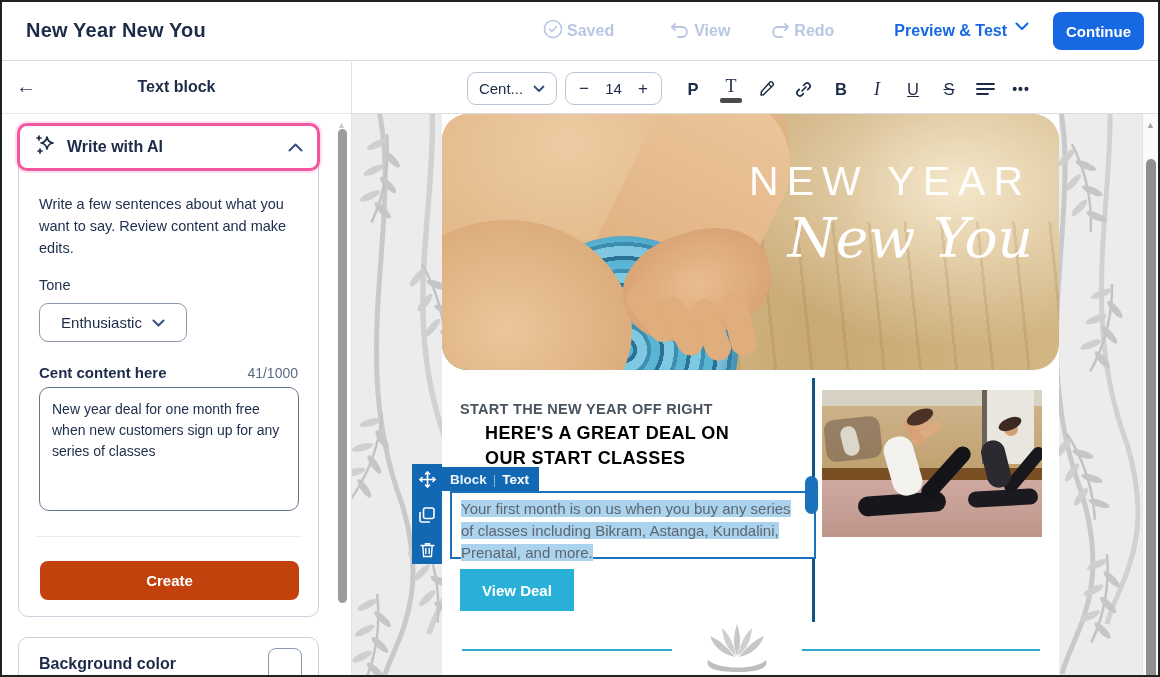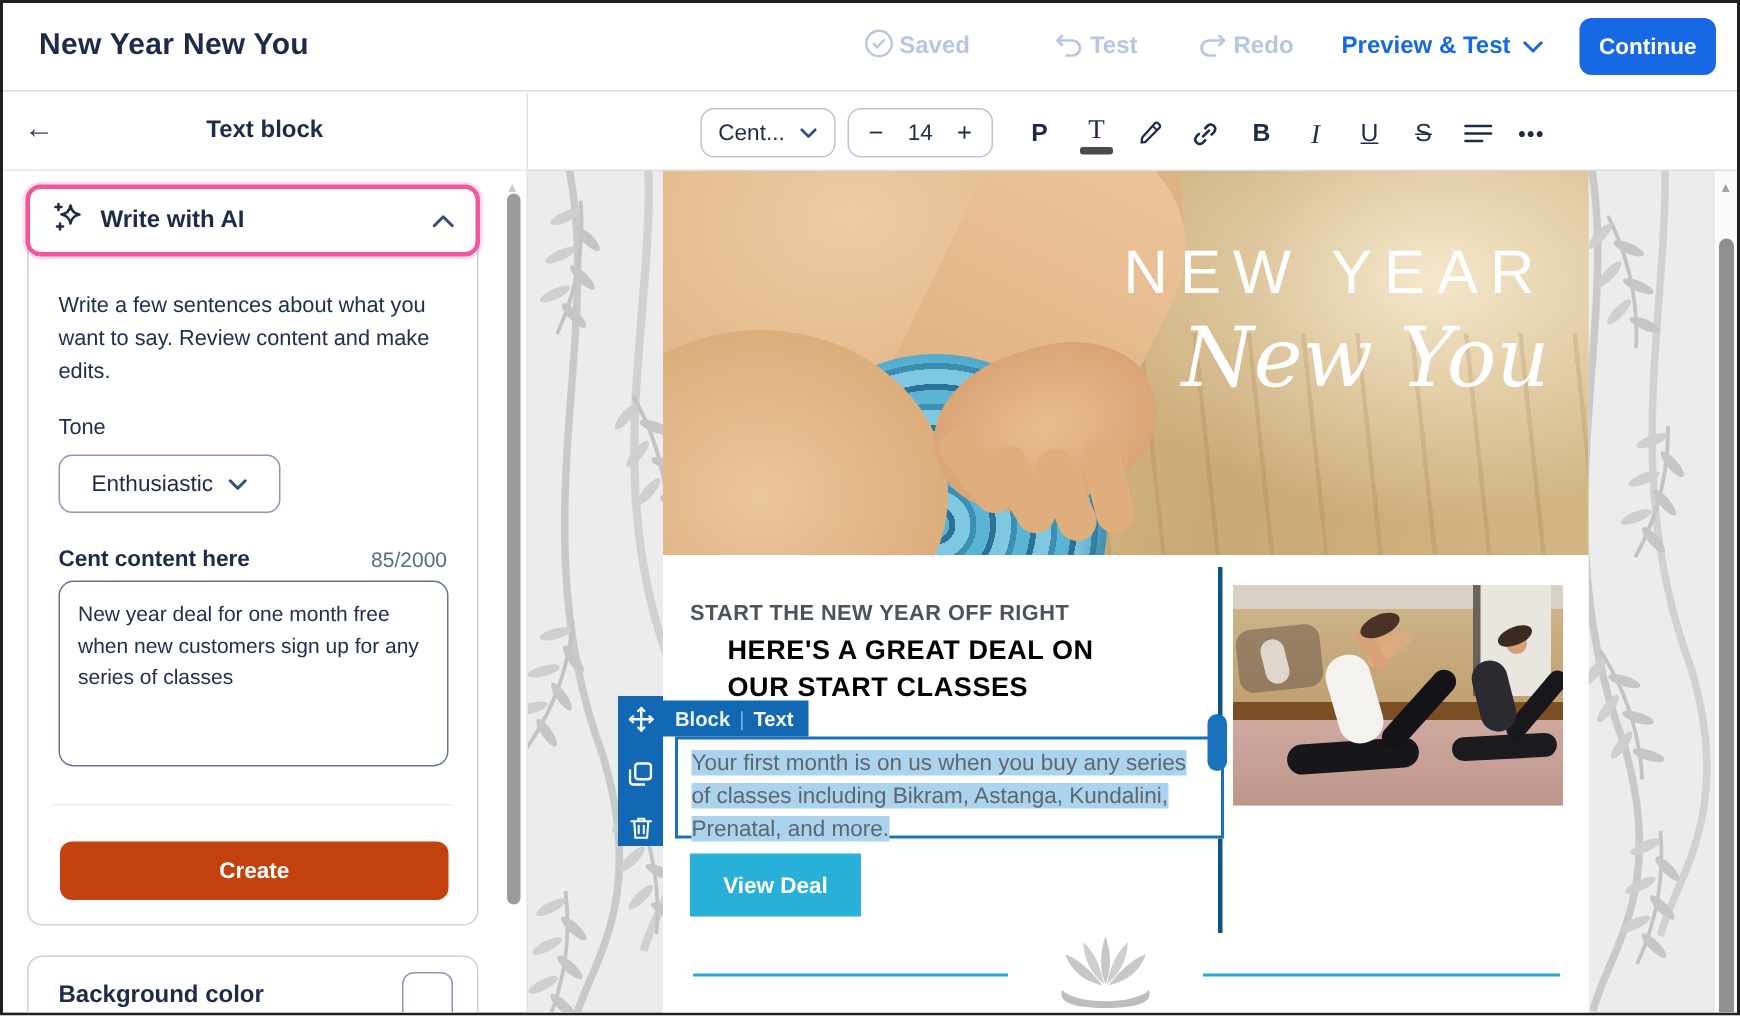--- a/index.html
+++ b/index.html
@@ -6,21 +6,21 @@
   html,body { background:#fff; }
   body { font-family:"Liberation Sans", sans-serif; }
   .window { position:relative; width:1160px; height:677px; border:2px solid #202020; background:#fff; overflow:hidden; }
 
   
   .topbar { position:absolute; left:0; top:0; right:0; height:59px; background:#fff; border-bottom:1px solid #dadada; z-index:10; }
   .app-title { position:absolute; left:24px; top:17px; font-size:20px; font-weight:bold; color:#1d2b49; letter-spacing:.2px; }
   .top-actions { position:absolute; right:14px; top:0; height:58px; display:flex; align-items:center; }
   .ghost-item { display:flex; align-items:center; gap:4px; color:#b9c6e2; font-weight:bold; font-size:16px; }
   .ghost-item svg { stroke:#b9c6e2; }
-  .preview-btn { display:flex; align-items:center; gap:8px; color:#1668e3; font-weight:bold; font-size:16px; margin-left:32px; cursor:pointer; }
+  .preview-btn { display:flex; gap:8px; color:#1668e3; font-weight:bold; font-size:16px; margin-left:60px; cursor:pointer; }
   .continue-btn { margin-left:24px; width:91px; height:38px; background:#1668e3; color:#fff; font-weight:bold; font-size:15px; border:none; border-radius:8px; display:flex; align-items:center; justify-content:center; cursor:pointer; }
   .sp56 { margin-left:56px; } .sp40 { margin-left:40px; }
 
   
   .sidebar { position:absolute; left:0; top:60px; width:350px; bottom:0; background:#fff; border-right:1px solid #e3e3e3; overflow:hidden; z-index:5; }
   .side-head { position:relative; height:52px; border-bottom:1px solid #e7e7e7; }
   .back-arrow { position:absolute; left:14px; top:13px; font-size:20px; color:#33415c; cursor:pointer; }
   .side-title { position:absolute; left:0; right:0; top:16px; text-align:center; font-size:16px; font-weight:bold; color:#1d2b49; }
 
   .ai-card { position:absolute; left:16px; top:62px; width:301px; height:493px; border:1px solid #c9d2dd; border-radius:10px; background:#fff; }
@@ -58,21 +58,21 @@
   .pattern-svg { position:absolute; left:0; top:0; }
 
   
   .main-scroll { position:absolute; right:0; top:52px; bottom:0; width:16px; background:#fafafa; border-left:1px solid #e3e3e3; }
   .main-scroll .arrow { position:absolute; top:6px; left:0; right:0; text-align:center; font-size:9px; color:#a5a5a5; }
   .main-thumb { position:absolute; left:3px; top:45px; width:10px; height:530px; background:#8f8f8f; border-radius:5px; }
 
   
   .canvas { position:absolute; left:90px; top:0; width:617px; height:565px; background:#fff; }
 
-  .hero { position:relative; width:617px; height:256px; overflow:hidden; background:linear-gradient(100deg,#e6d1ab 0%,#d6ba8a 35%,#c9a975 62%,#d2b684 100%); }
+  .hero { position:relative; width:617px; height:256px; overflow:hidden; background:linear-gradient(100deg,#e6d1ab 0%,#d6ba8a 35%,#c9a975 62%,#d2b684 100%);border-radius:26px; }
   .hero-light { position:absolute; right:0; top:0; width:60%; height:100%; background:radial-gradient(ellipse at 72% 28%, rgba(255,246,224,.8), rgba(255,246,224,0) 62%); }
   .hero-floor { position:absolute; right:0; bottom:0; width:52%; height:58%; background:repeating-linear-gradient(84deg, rgba(141,99,52,.16) 0 3px, rgba(0,0,0,0) 3px 36px); }
   .skin-thigh { position:absolute; left:-50px; top:-60px; width:400px; height:250px; background:radial-gradient(ellipse at 45% 35%, #eecba3, #ddb181 75%); border-radius:0 0 58% 42%; transform:rotate(-7deg); }
   .skin-knee { position:absolute; left:-60px; bottom:-70px; width:250px; height:220px; background:radial-gradient(#ecc69c,#dcae7d 70%); border-radius:50%; }
   .skin-arm { position:absolute; left:170px; top:-30px; width:150px; height:280px; background:linear-gradient(#ecc59b,#dcab7a); border-radius:75px; transform:rotate(26deg); }
   .mat-flat { position:absolute; left:-15px; top:205px; width:185px; height:80px; background:linear-gradient(#74c2dd,#3f93b5); border-radius:14px; transform:rotate(7deg); }
   .mat-flat::after { content:""; position:absolute; inset:0; border-radius:14px; background:repeating-linear-gradient(95deg, rgba(16,62,92,.28) 0 3px, rgba(0,0,0,0) 3px 11px); }
   .mat-roll { position:absolute; left:68px; top:122px; width:228px; height:228px; border-radius:50%; background:repeating-radial-gradient(circle at 50% 50%, #5ab5d5 0 9px, #2b7396 9px 13px, #7ec8e1 13px 23px, #3d8fb2 23px 27px); box-shadow:inset -8px -6px 18px rgba(20,60,90,.35); }
   .hand { position:absolute; left:180px; top:118px; width:150px; height:105px; background:radial-gradient(#e9bd90,#d8a273 80%); border-radius:46%; transform:rotate(-18deg); }
   .finger { position:absolute; width:26px; height:64px; background:#e0ad7c; border-radius:13px; }
@@ -145,21 +145,21 @@
         </span>
         <span>Saved</span>
       </div>
       <div class="ghost-item sp56">
         <span>
           <svg width="20" height="18" viewBox="0 0 20 18" fill="none">
               <path d="M5 4L2 7l3 3" stroke-width="1.8" fill="none" stroke-linecap="round" stroke-linejoin="round"></path>
               <path d="M2.5 7h9.5a5 5 0 010 10H8" stroke-width="1.8" fill="none" stroke-linecap="round"></path>
             </svg>
         </span>
-        <span>Test</span>
+        <span>View</span>
       </div>
       <div class="ghost-item sp40">
         <span>
           <svg width="20" height="18" viewBox="0 0 20 18" fill="none">
               <path d="M15 4l3 3-3 3" stroke-width="1.8" fill="none" stroke-linecap="round" stroke-linejoin="round"></path>
               <path d="M17.5 7H8a5 5 0 000 10h4" stroke-width="1.8" fill="none" stroke-linecap="round"></path>
             </svg>
         </span>
         <span>Redo</span>
       </div>
@@ -202,21 +202,21 @@
       <div class="tone-label">Tone</div>
       <div class="tone-select">
         <span>Enthusiastic</span>
         <span>
           <svg class="chevron-svg" width="13" height="8" viewBox="0 0 13 8" fill="none">
               <path d="M1.5 1.5L6.5 6.5l5-5" stroke="#33507a" stroke-width="2" fill="none" stroke-linecap="round" stroke-linejoin="round"></path>
             </svg>
         </span>
       </div>
       <div class="content-label">Cent content here</div>
-      <div class="char-count">85/2000</div>
+      <div class="char-count">41/1000</div>
       <textarea class="ai-textarea" style="">New year deal for one month free when new customers sign up for any series of classes</textarea>
       <div class="ai-divider"></div>
       <button class="create-btn">Create</button>
     </div>
 
     <div class="bg-card">
       <div class="bg-label">Background color</div>
       <div class="bg-swatch"></div>
     </div>
 

